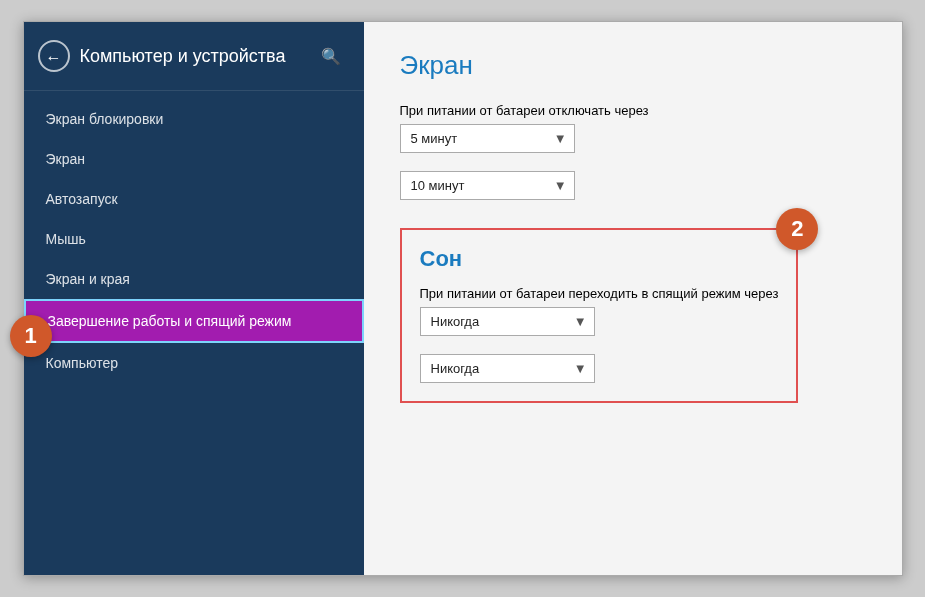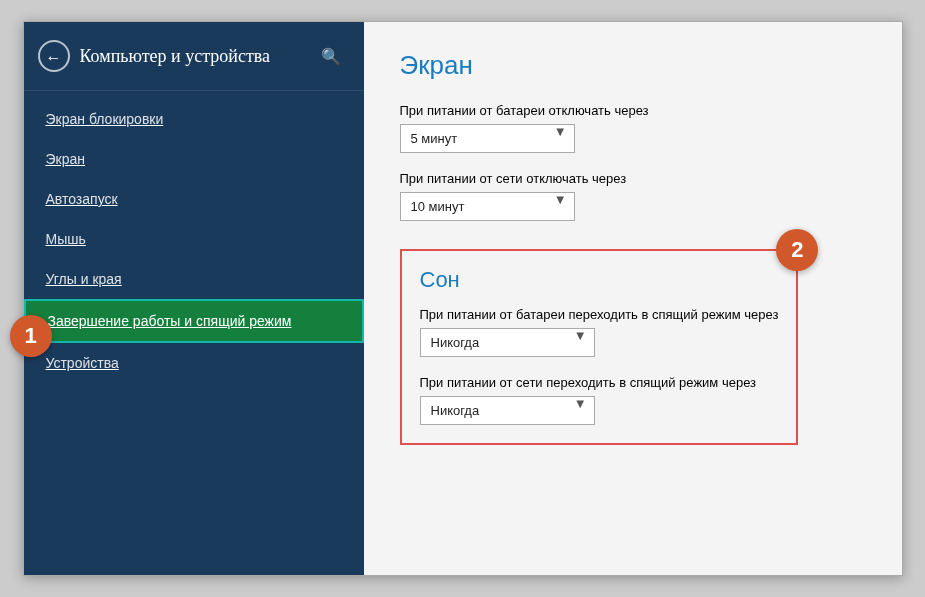--- a/index.html
+++ b/index.html
@@ -49,45 +49,43 @@
       cursor: pointer;
       color: #fff;
       font-size: 16px;
       flex-shrink: 0;
     }
     .sidebar-title {
       font-size: 18px;
       font-weight: 300;
       color: #fff;
       flex: 1;
-      font-family: Liberation Serif, serif;
     }
     .search-icon-btn {
       color: rgba(255,255,255,0.8);
       font-size: 16px;
       cursor: pointer;
       padding: 4px;
     }
     .sidebar-nav {
       display: flex;
       flex-direction: column;
       padding-top: 8px;
-      text-decoration: underline;
     }
     .nav-item {
       padding: 12px 22px;
       font-size: 14px;
       color: rgba(255,255,255,0.85);
       cursor: pointer;
       user-select: none;
       transition: background 0.1s;
     }
     .nav-item.active {
-      background: #15803d;
-      border: 2px solid #14b8a6;
+      background: #a21caf;
+      border: 2px solid #7dd3fc;
       color: #fff;
     }
     
     .main-content {
       flex: 1;
       background: #f4f4f4;
       padding: 28px 36px;
       overflow-y: auto;
       position: relative;
     }
@@ -100,20 +98,21 @@
     .setting-section {
       margin-bottom: 18px;
     }
     .setting-label {
       font-size: 13px;
       color: #000000;
       margin-bottom: 6px;
     }
     .dropdown-wrapper {
       display: flex;
+      align-items: center;
       position: relative;
       width: 175px;
     }
     select.dropdown {
       width: 175px;
       padding: 6px 30px 6px 10px;
       font-size: 13px;
       border: 1px solid #aaa;
       background: #fff;
       appearance: none;
@@ -133,21 +132,21 @@
     .sleep-section {
       border: 2px solid #e05050;
       padding: 16px 18px 18px 18px;
       background: #f4f4f4;
       position: relative;
       display: inline-block;
       min-width: 370px;
     }
     .sleep-title {
       font-size: 22px;
-      font-weight: 400;
+      font-weight: 700;
       color: #1a7bbf;
       margin-bottom: 14px;
     }
     
     .badge {
       width: 42px;
       height: 42px;
       border-radius: 50%;
       background: #d0582a;
       color: #fff;
@@ -179,26 +178,26 @@
         <span>←</span>
       </div>
       <div class="sidebar-title">Компьютер и устройства</div>
       <div class="search-icon-btn">🔍</div>
     </div>
     <div class="sidebar-nav">
       <div class="nav-item">Экран блокировки</div>
       <div class="nav-item">Экран</div>
       <div class="nav-item">Автозапуск</div>
       <div class="nav-item">Мышь</div>
-      <div class="nav-item">Углы и края</div>
+      <div class="nav-item">Экран и края</div>
       <div style="position:relative; width:100%;">
         <div class="nav-item active">Завершение работы и спящий режим</div>
         <div class="badge badge-1">1</div>
       </div>
-      <div class="nav-item">Устройства</div>
+      <div class="nav-item">Компьютер</div>
     </div>
   </div>
 
   <div class="main-content">
     <div class="page-title">Экран</div>
 
     
     <div class="setting-section">
       <div class="setting-label">При питании от батареи отключать через</div>
       <div class="dropdown-wrapper">
@@ -212,21 +211,20 @@
           <option>20 минут</option>
           <option>30 минут</option>
           <option>Никогда</option>
         </select>
         <span class="chevron-icon">▼</span>
       </div>
     </div>
 
     
     <div class="setting-section">
-      <div class="setting-label">При питании от сети отключать через</div>
       <div class="dropdown-wrapper">
         <select class="dropdown">
           <option>10 минут</option>
           <option>1 минута</option>
           <option>2 минуты</option>
           <option>3 минуты</option>
           <option>5 минут</option>
           <option>15 минут</option>
           <option>20 минут</option>
           <option>30 минут</option>
@@ -250,21 +248,20 @@
               <option>5 минут</option>
               <option>10 минут</option>
               <option>15 минут</option>
               <option>30 минут</option>
             </select>
             <span class="chevron-icon">▼</span>
           </div>
         </div>
 
         <div class="setting-section" style="margin-top:12px; margin-bottom:0;">
-          <div class="setting-label">При питании от сети переходить в спящий режим через</div>
           <div class="dropdown-wrapper">
             <select class="dropdown">
               <option>Никогда</option>
               <option>1 минута</option>
               <option>5 минут</option>
               <option>10 минут</option>
               <option>15 минут</option>
               <option>30 минут</option>
             </select>
             <span class="chevron-icon">▼</span>

